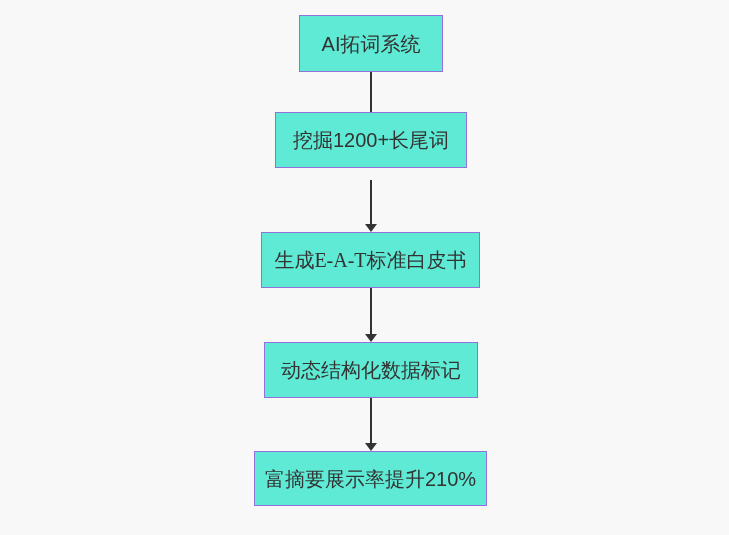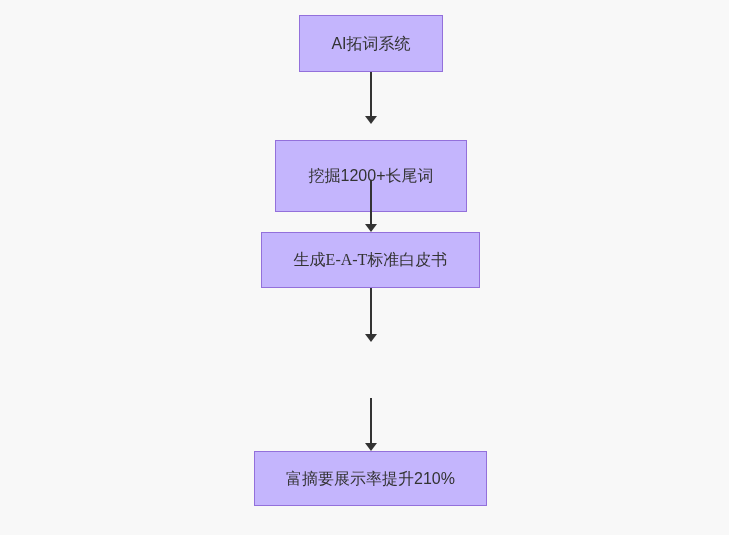--- a/index.html
+++ b/index.html
@@ -10,27 +10,27 @@
     font-family: "Liberation Sans", "DejaVu Sans", sans-serif;
     overflow: hidden;
   }
   .canvas {
     position: relative;
     width: 729px;
     height: 535px;
   }
   .node {
     position: absolute;
-    background: #c4b5fd;
+    background: #5eead4;
     border: 1px solid #9370db;
     color: #333333;
     display: flex;
     align-items: center;
     justify-content: center;
-    font-size: 16px;
+    font-size: 20px;
     line-height: 1.2;
     text-align: center;
     white-space: nowrap;
   }
   .edge {
     position: absolute;
     width: 14px;
   }
   .edge .line {
     position: absolute;
@@ -60,38 +60,41 @@
 
   <div class="node" style="left:299px; top:15px; width:144px; height:57px;">
     <span>AI拓词系统</span>
   </div>
 
   <div class="edge" style="left:364px; top:72px; height:52px;">
     <div class="line"></div>
     <div class="head"></div>
   </div>
 
-  <div class="node" style="left:275px; top:140px; width:192px; height:72px;">
+  <div class="node" style="left:275px; top:112px; width:192px; height:56px;">
     <span>挖掘1200+长尾词</span>
   </div>
 
   <div class="edge" style="left:364px; top:180px; height:52px;">
     <div class="line"></div>
     <div class="head"></div>
   </div>
 
   <div class="node" style="left:261px; top:232px; width:219px; height:56px;font-family:Liberation Serif, serif;">
     <span>生成E-A-T标准白皮书</span>
   </div>
 
   <div class="edge" style="left:364px; top:288px; height:54px;">
     <div class="line"></div>
     <div class="head"></div>
   </div>
 
+  <div class="node" style="left:264px; top:342px; width:214px; height:56px;">
+    <span>动态结构化数据标记</span>
+  </div>
 
   <div class="edge" style="left:364px; top:398px; height:53px;">
     <div class="line"></div>
     <div class="head"></div>
   </div>
 
   <div class="node" style="left:254px; top:451px; width:233px; height:55px;align-items:center;">
     <span>富摘要展示率提升210%</span>
   </div>
 

